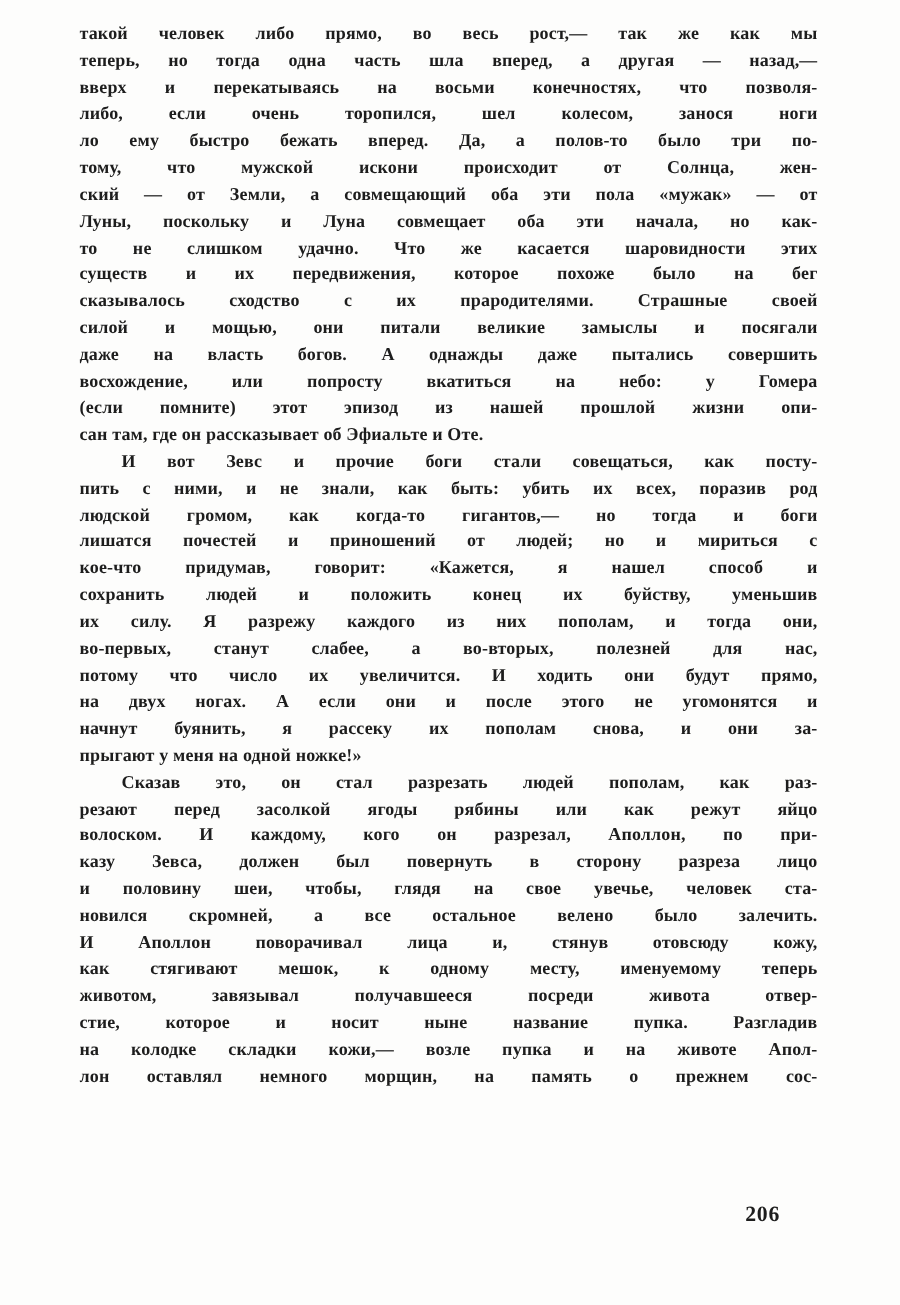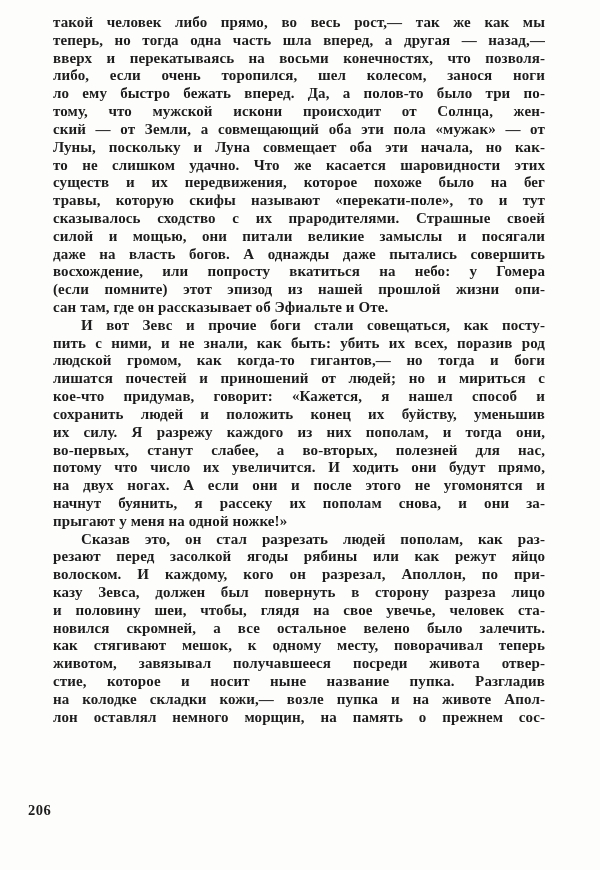--- a/index.html
+++ b/index.html
@@ -16,36 +16,36 @@
     color:#1d1d1d;
   }
   .text-block{
     position:absolute;
     left:53px;top:14px;width:492px;
   }
   .para{margin:0;padding:0;}
   .line{
     height:17.82px;
     line-height:17.82px;
-    font-size:15px;
+    font-size:12px;
     font-weight:700;
     letter-spacing:0.1px;
     text-align:justify;
     text-align-last:justify;
     -moz-text-align-last:justify;
     white-space:normal;
     overflow:hidden;
     box-sizing:border-box;
   }
   .line.indent{padding-left:28px;}
   .line.para-end{text-align-last:left;-moz-text-align-last:left;}
   .page-number{
     position:absolute;
     top:802px;left:53px;width:492px;
-    text-align:left;
+    text-align:right;
     transform:translateX(-25px);
     font-size:14.5px;
     font-weight:700;
     letter-spacing:0.5px;
     color:#1d1d1d;
   }
 </style>
 </head>
 <body>
 
@@ -55,21 +55,20 @@
         <div class="line">такой человек либо прямо, во весь рост,— так же как мы</div>
         <div class="line">теперь, но тогда одна часть шла вперед, а другая — назад,—</div>
         <div class="line">вверх и перекатываясь на восьми конечностях, что позволя-</div>
         <div class="line">либо, если очень торопился, шел колесом, занося ноги</div>
         <div class="line">ло ему быстро бежать вперед. Да, а полов-то было три по-</div>
         <div class="line">тому, что мужской искони происходит от Солнца, жен-</div>
         <div class="line">ский — от Земли, а совмещающий оба эти пола «мужак» — от</div>
         <div class="line">Луны, поскольку и Луна совмещает оба эти начала, но как-</div>
         <div class="line">то не слишком удачно. Что же касается шаровидности этих</div>
         <div class="line">существ и их передвижения, которое похоже было на бег</div>
-        <div class="line">травы, которую скифы называют «перекати-поле», то и тут</div>
         <div class="line">сказывалось сходство с их прародителями. Страшные своей</div>
         <div class="line">силой и мощью, они питали великие замыслы и посягали</div>
         <div class="line">даже на власть богов. А однажды даже пытались совершить</div>
         <div class="line">восхождение, или попросту вкатиться на небо: у Гомера</div>
         <div class="line">(если помните) этот эпизод из нашей прошлой жизни опи-</div>
         <div class="line para-end">сан там, где он рассказывает об Эфиальте и Оте.</div>
       </div>
       <div class="para">
         <div class="line indent">И вот Зевс и прочие боги стали совещаться, как посту-</div>
         <div class="line">пить с ними, и не знали, как быть: убить их всех, поразив род</div>
@@ -84,21 +83,22 @@
         <div class="line">начнут буянить, я рассеку их пополам снова, и они за-</div>
         <div class="line para-end">прыгают у меня на одной ножке!»</div>
       </div>
       <div class="para">
         <div class="line indent">Сказав это, он стал разрезать людей пополам, как раз-</div>
         <div class="line">резают перед засолкой ягоды рябины или как режут яйцо</div>
         <div class="line">волоском. И каждому, кого он разрезал, Аполлон, по при-</div>
         <div class="line">казу Зевса, должен был повернуть в сторону разреза лицо</div>
         <div class="line">и половину шеи, чтобы, глядя на свое увечье, человек ста-</div>
         <div class="line">новился скромней, а все остальное велено было залечить.</div>
-        <div class="line">как стягивают мешок, к одному месту, поворачивал теперь</div>
+        <div class="line">И Аполлон поворачивал лица и, стянув отовсюду кожу,</div>
+        <div class="line">как стягивают мешок, к одному месту, именуемому теперь</div>
         <div class="line">животом, завязывал получавшееся посреди живота отвер-</div>
         <div class="line">стие, которое и носит ныне название пупка. Разгладив</div>
         <div class="line">на колодке складки кожи,— возле пупка и на животе Апол-</div>
         <div class="line">лон оставлял немного морщин, на память о прежнем сос-</div>
       </div>
     </div>
   <div class="page-number">206</div>
 </div>
 
 </body></html>

